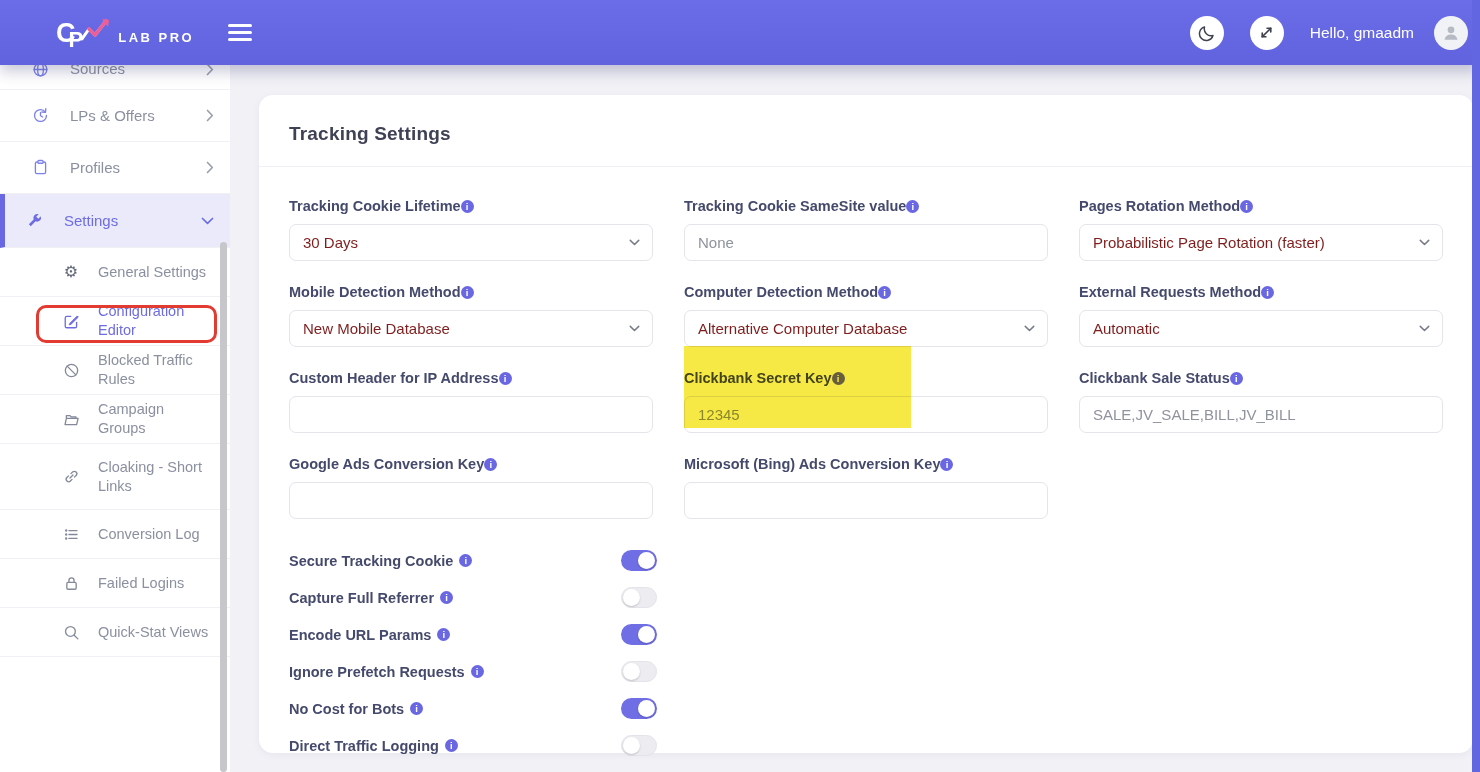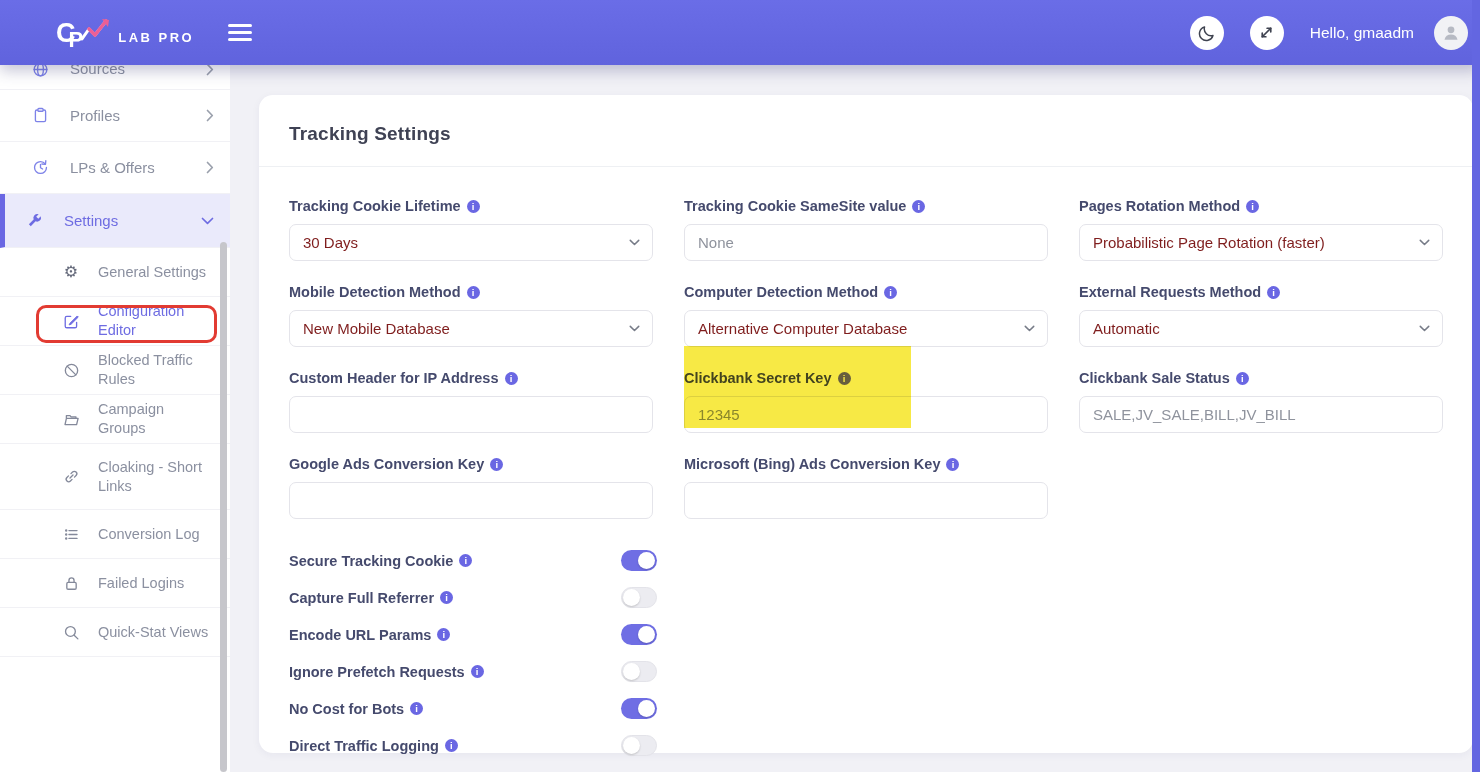--- a/index.html
+++ b/index.html
@@ -88,21 +88,21 @@
     background:#fff; border-radius:14px;
     box-shadow:0 2px 8px rgba(40,40,90,.05);
   }
   .card-header { padding:28px 30px 21px; }
   .card-title { font-size:19px; font-weight:600; color:#3f4254; letter-spacing:.2px; }
   .card-divider { height:1px; background:#eef0f3; }
   .card-body { padding:31px 30px 0; }
 
   .form-row { display:grid; grid-template-columns:364px 364px 364px; column-gap:31px; margin-bottom:23px; }
   .field-label {
-    display:flex; align-items:center; gap:6px;
+    display:flex; align-items:center; 
     font-size:14.5px; font-weight:600; color:#454a6d; margin-bottom:10px;
   }
   .info-icon {
     width:13px; height:13px; border-radius:50%; background:#6a67e3;
     color:#fff; font-size:9.5px; font-weight:700; font-style:normal;
     display:inline-flex; align-items:center; justify-content:center;
     cursor:pointer; flex:none;
   }
   .control {
     height:37px; border:1px solid #e4e4ea; border-radius:7px; background:#fff;
@@ -198,40 +198,40 @@
           <span class="s-chevron">
             <svg width="8" height="13" viewBox="0 0 8 13" fill="none" stroke="currentColor" stroke-width="1.7" stroke-linecap="round" stroke-linejoin="round">
               <polyline points="1.5,1.5 6.3,6.5 1.5,11.5"></polyline>
             </svg>
           </span>
         </div>
       </div>
       <div class="side-item">
         <span class="s-icon">
           <svg width="17" height="17" viewBox="0 0 16 16" fill="none" stroke="currentColor" stroke-width="1.25" stroke-linecap="round" stroke-linejoin="round">
-            <rect x="3.2" y="2.8" width="9.6" height="11" rx="1.4"></rect>
-            <rect x="5.6" y="1.4" width="4.8" height="2.6" rx="0.8" fill="#fff"></rect>
-          </svg>
-        </span>
-        <span class="s-label">Profiles</span>
+            <path d="M13.6 8A5.6 5.6 0 1 1 8 2.4c1.9 0 3.6 1 4.6 2.4"></path>
+            <polyline points="13,1.6 12.7,5 9.3,4.7"></polyline>
+            <polyline points="8,5.2 8,8.2 10,9.4"></polyline>
+          </svg>
+        </span>
+        <span class="s-label">LPs &amp; Offers</span>
         <span class="s-chevron">
           <svg width="8" height="13" viewBox="0 0 8 13" fill="none" stroke="currentColor" stroke-width="1.7" stroke-linecap="round" stroke-linejoin="round">
             <polyline points="1.5,1.5 6.3,6.5 1.5,11.5"></polyline>
           </svg>
         </span>
       </div>
       <div class="side-item">
         <span class="s-icon">
           <svg width="17" height="17" viewBox="0 0 16 16" fill="none" stroke="currentColor" stroke-width="1.25" stroke-linecap="round" stroke-linejoin="round">
-            <path d="M13.6 8A5.6 5.6 0 1 1 8 2.4c1.9 0 3.6 1 4.6 2.4"></path>
-            <polyline points="13,1.6 12.7,5 9.3,4.7"></polyline>
-            <polyline points="8,5.2 8,8.2 10,9.4"></polyline>
-          </svg>
-        </span>
-        <span class="s-label">LPs &amp; Offers</span>
+            <rect x="3.2" y="2.8" width="9.6" height="11" rx="1.4"></rect>
+            <rect x="5.6" y="1.4" width="4.8" height="2.6" rx="0.8" fill="#fff"></rect>
+          </svg>
+        </span>
+        <span class="s-label">Profiles</span>
         <span class="s-chevron">
           <svg width="8" height="13" viewBox="0 0 8 13" fill="none" stroke="currentColor" stroke-width="1.7" stroke-linecap="round" stroke-linejoin="round">
             <polyline points="1.5,1.5 6.3,6.5 1.5,11.5"></polyline>
           </svg>
         </span>
       </div>
       <div class="side-item active">
         <span class="s-icon">
           <svg width="17" height="17" viewBox="0 0 16 16" fill="none" stroke="currentColor" stroke-width="1.25" stroke-linecap="round" stroke-linejoin="round">
             <path d="M13.9 4.1a3.7 3.7 0 0 1-4.9 4.7l-4.5 4.5-1.8-1.8 4.5-4.5a3.7 3.7 0 0 1 4.7-4.9L9.6 4.4l2 2z" fill="currentColor" stroke="none"></path>

